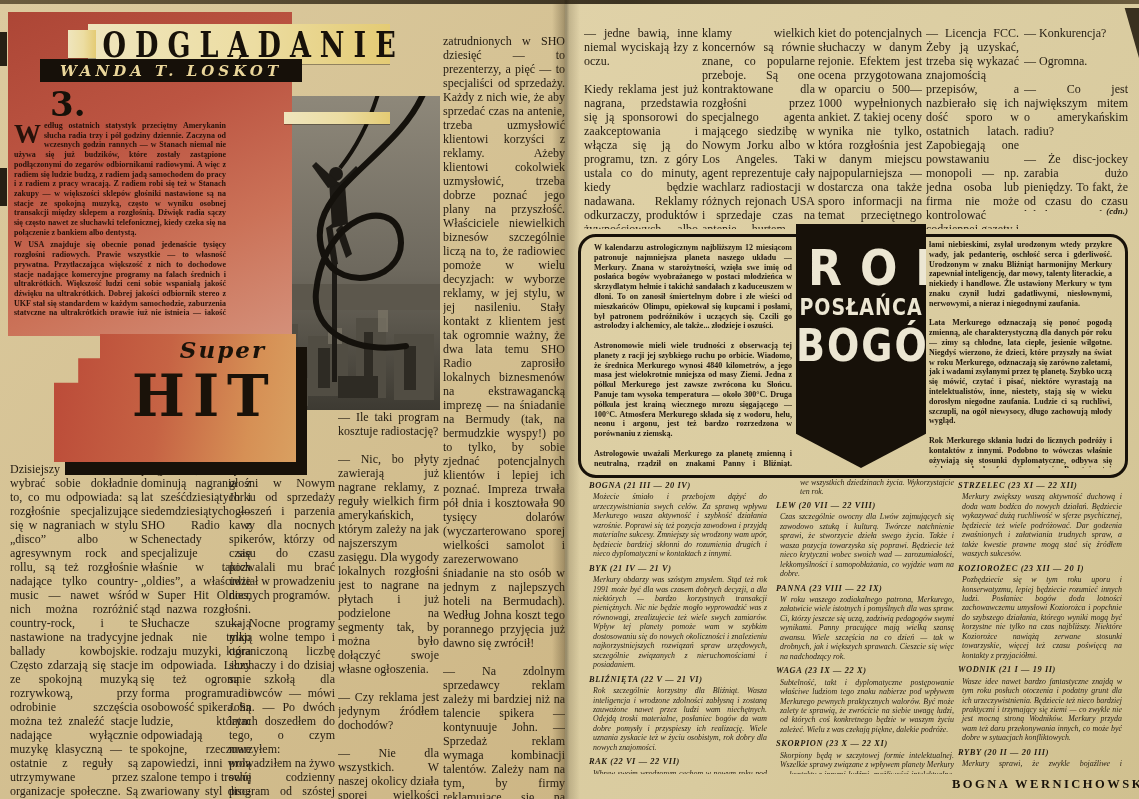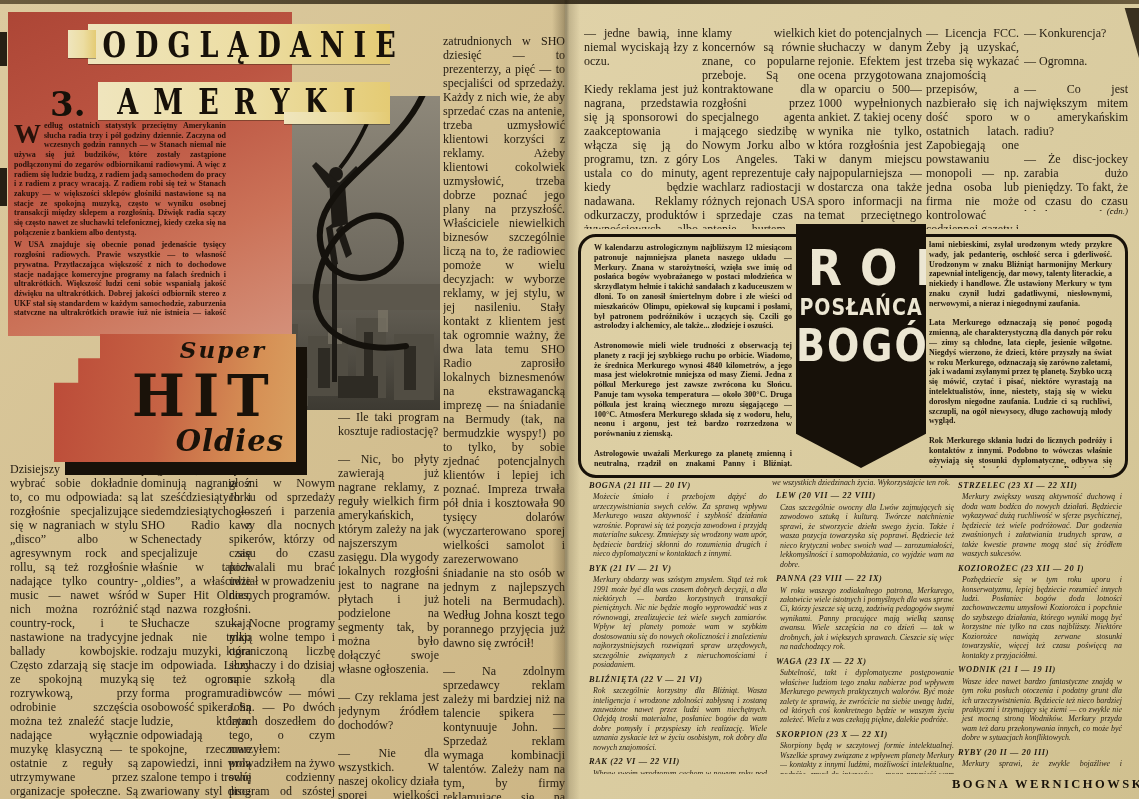--- a/index.html
+++ b/index.html
@@ -51,38 +51,38 @@
   .lcol1{left:10px;top:458px;width:128px;height:338px;}
   .lcol2{left:141px;top:458px;width:110px;height:338px;}
   .lcol3{left:229px;top:472px;width:106px;height:404px;}
   .lcol4{left:338px;top:406px;width:101px;height:390px;}
   .lcol5{left:443px;top:30px;width:122px;height:766px;}
   .rcol1{left:584px;top:26px;width:114px;height:203px;}
   .rcol2{left:702px;top:26px;width:113px;height:203px;}
   .rcol3{left:818px;top:26px;width:104px;height:203px;}
   .rcol4{left:926px;top:26px;width:93px;height:203px;}
   .rcol5{left:1024px;top:26px;width:104px;height:185px;}
-  .cdn{position:absolute;left:1024px;top:206px;width:104px;text-align:right;font-weight:400;font-style:italic;font-size:9px;color:#221a10;}
+  .cdn{position:absolute;left:1024px;top:206px;width:104px;text-align:right;font-weight:700;font-style:italic;font-size:9px;color:#221a10;}
 
   
   .horo-frame{position:absolute;left:578px;top:234px;width:544px;height:238px;border:3px solid #171109;border-radius:18px;z-index:3;}
   .box-text{position:absolute;font-size:8px;line-height:9.8px;font-weight:700;text-align:justify;color:#20180d;overflow:hidden;white-space:pre-line;z-index:4;}
   .box-left{left:594px;top:243px;width:198px;height:224px;}
   .box-right{left:929px;top:240px;width:183px;height:228px;}
   .pennant{position:absolute;left:796px;top:224px;width:130px;height:244px;background:#171109;clip-path:polygon(0 0,100% 0,100% 86%,50% 100%,0 86%);z-index:5;color:#ece6d2;font-family:"DejaVu Sans",sans-serif;font-weight:700;}
   .pn-rok{display:flex;justify-content:space-between;padding:16px 12px 0 12px;font-size:44px;line-height:44px;transform:scaleY(1.15);transform-origin:top;}
   .pn-poslanca{text-align:center;font-size:19px;margin-top:12px;letter-spacing:1px;transform:scaleY(1.2);}
   .pn-bogow{text-align:center;font-size:38px;margin-top:6px;letter-spacing:2px;transform:scaleY(1.15);}
 
   
   .hcol{position:absolute;top:478px;height:296px;overflow:hidden;font-style:italic;font-size:7.9px;line-height:9.45px;text-align:justify;color:#241c10;}
   .hcol1{left:585px;width:182px;}
   .hcol2{left:772px;width:182px;}
   .hcol3{left:954px;width:168px;height:290px;}
-  .h-cont{white-space:pre-line;margin-bottom:4px;}
+  .h-cont{white-space:pre-line;margin-bottom:4px;margin-left:28px;}
   .sign{margin-bottom:5px;}
   .sign-h{font-weight:700;letter-spacing:.6px;margin:3px 0 2px 4px;font-size:8.4px;}
   .sign-t{white-space:pre-line;margin-left:8px;}
   .author{position:absolute;left:952px;top:777px;width:186px;font-weight:700;font-size:12.5px;letter-spacing:2.5px;color:#18120a;white-space:nowrap;}
 </style>
 </head>
 <body>
 
 <div class="spread">
   <div class="top-edge"></div>
@@ -140,37 +140,36 @@
         <path d="M196 -4 C 168 64, 70 96, 96 160 C 112 198, 182 184, 172 138 C 164 102, 96 118, 88 196 C 84 238, 130 258, 178 250" fill="none" stroke="#14110c" stroke-width="6" stroke-linecap="round"></path>
         <path d="M150 -2 C 140 30, 128 52, 112 72" fill="none" stroke="#14110c" stroke-width="4"></path>
       </svg>
     </div>
 
     <div class="red-block"></div>
     <div class="band band1">
       <span class="headline hl1">PODGLĄDANIE</span>
     </div>
     <div class="band band1-tab"></div>
+    <div class="byline-band">
+      <span class="byline">WANDA T. LOSKOT</span>
+    </div>
     <span class="part-num">3.</span>
-    <div class="band band3">
-      <span class="headline hl2">AMERYKI</span>
-    </div>
     <div class="band band3-tab"></div>
 
     <div class="intro">
       <p class="p1">Według ostatnich statystyk przeciętny Amerykanin słucha radia trzy i pół godziny dziennie. Zaczyna od wczesnych godzin rannych — w Stanach niemal nie używa się już budzików, które zostały zastąpione podłączonymi do zegarów odbiornikami radiowymi. A więc z radiem się ludzie budzą, z radiem jadą samochodem do pracy i z radiem z pracy wracają. Z radiem robi się też w Stanach zakupy — w większości sklepów głośniki nastawione są na stacje ze spokojną muzyką, często w wyniku osobnej transakcji między sklepem a rozgłośnią. Dźwięk radia sączy się często nawet ze słuchawki telefonicznej, kiedy czeka się na połączenie z bankiem albo dentystą.</p>
       <p>W USA znajduje się obecnie ponad jedenaście tysięcy rozgłośni radiowych. Prawie wszystkie — to własność prywatna. Przytłaczająca większość z nich to dochodowe stacje nadające komercyjne programy na falach średnich i ultrakrótkich. Większość ludzi ceni sobie wspaniałą jakość dźwięku na ultrakrótkich. Dobrej jakości odbiornik stereo z UKF stał się standardem w każdym samochodzie, zaburzenia statyczne na ultrakrótkich prawie już nie istnieją — jakość dźwięku jest więc niemal studyjna. Fal długich się nie używa, fal krótkich zaś niezwykle rzadko — tylko dla programów religijnych i Głosu Ameryki, produkowanego zresztą z myślą o zagranicy. Na swoim własnym odbiorniku doliczyłam się ponad dwudziestu stacji na falach ultrakrótkich i kilkanaście na średnich. Niemal z reguły są to średniej wielkości rozgłośnie miejscowe.</p>
     </div>
 
     <div class="superhit">
       <div class="sh-shape sh-shadow"></div>
       <div class="sh-shape sh-main"></div>
       <span class="sh-word sh-super">Super</span>
       <span class="sh-word sh-hit">HIT</span>
-      <span class="sh-word sh-oldies">Oldies</span>
     </div>
 
     <div class="col lcol1">Dzisiejszy słuchacz może wybrać sobie dokładnie to, co mu odpowiada: są rozgłośnie specjalizujące się w nagraniach w stylu „disco” albo w agresywnym rock and rollu, są też rozgłośnie nadające tylko country-music — nawet wśród nich można rozróżnić country-rock, i te nastawione na tradycyjne ballady kowbojskie. Często zdarzają się stacje ze spokojną muzyką rozrywkową, przy odrobinie szczęścia można też znaleźć stacje nadające wyłącznie muzykę klasyczną — te ostatnie z reguły są utrzymywane przez organizacje społeczne. Są i rozgłośnie, przeważnie na falach średnich, które w ogóle nie prezentują muzyki — przez cały dzień nadawane są wywiady z ludźmi różnych zawodów przeplatane prowadzonym na żywo dialogiem ze słuchaczami. Są stacje, w których przez 24 godziny na dobę są nadawane tylko informacje na temat pogody albo wiadomości ze świata. Są wreszcie radiostacje nadające na okrągło programy religijne, a w niedzielne przedpołudnia można znaleźć dość łatwo cotygodniowe programy nadawane po hiszpańsku, włosku, no i, oczywiście, po polsku...
 
 W ostatnich latach prezentuje się coraz więcej</div>
     <div class="col lcol2">programów, w których dominują nagrania z lat sześćdziesiątych i siedemdziesiątych — SHO Radio z Schenectady specjalizuje się właśnie w takich „oldies”, a właściwie w Super Hit Oldies, stąd nazwa rozgłośni. Słuchacze szukają jednak nie tylko rodzaju muzyki, która im odpowiada. Liczy się też ogromnie forma programu i osobowość spikera. Są ludzie, którym odpowiadają spokojne, rzeczowe zapowiedzi, inni wolą szalone tempo i trochę zwariowany styl disc-jockeya, który na antenie bawi się wraz ze słuchaczami. Program Radio SHO — to właśnie taki rodzaj kabaretu na żywo.
 
 — Powojenny wyż demograficzny dojrzał — mówi John Colagrande, kierujący SHO Radio — to już nie jest banda nastolatków szalejących na koncertach Beatlesów. To potężna grupa wykształconych i dobrze zarabiających słuchaczy w średnim wieku. A naszym klientom reklamującym się na antenie zależy właśnie na takich konsumentach, gramy więc tylko to, o co właśnie oni proszą najczęściej: przeboje z lat 1954—1974.
 
 John Colagrande związany jest z radiem od dwudziestu pięciu lat. Zaczynał jako szesnastoletni chłopiec w wielkiej roz-</div>

